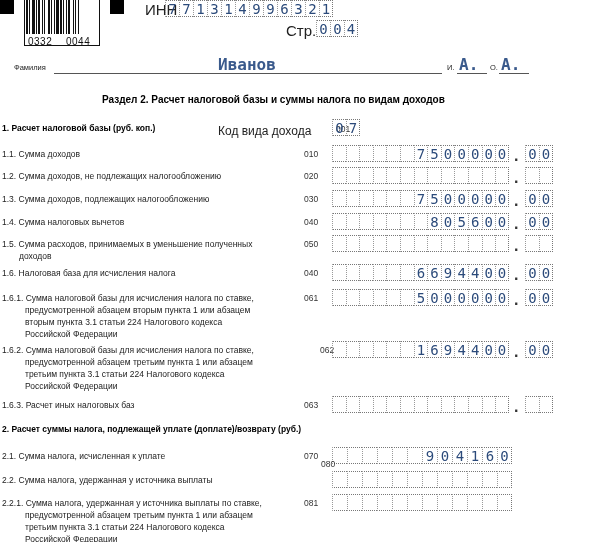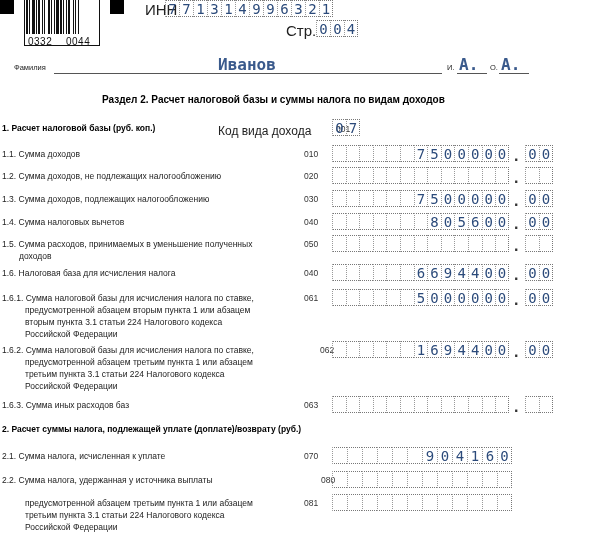--- a/index.html
+++ b/index.html
@@ -293,21 +293,21 @@
         <div class="cell">0</div>
         <div class="cell">0</div>
       </div>
       <span class="dot" style="left: 514px; top: 343px;">.</span>
       <div class="cells" style="left: 525px; top: 341px;">
         <div class="cell inn">0</div>
         <div class="cell inn">0</div>
       </div>
     </div>
     <div>
-      <div class="multiline" style="left: 2px; top: 399px;"><span>1.6.3. Сумма иных расходов баз</span></div>
+      <div class="multiline" style="left: 2px; top: 399px;"><span>1.6.3. Расчет иных налоговых баз</span></div>
       <span class="code" style="left: 304px; top: 400px;">063</span>
       <div class="cells" style="left: 332px; top: 396px;">
         <div class="cell"></div>
         <div class="cell"></div>
         <div class="cell"></div>
         <div class="cell"></div>
         <div class="cell"></div>
         <div class="cell"></div>
         <div class="cell"></div>
         <div class="cell"></div>
@@ -340,38 +340,38 @@
         <div class="cell tax">9</div>
         <div class="cell tax">0</div>
         <div class="cell tax">4</div>
         <div class="cell tax">1</div>
         <div class="cell tax">6</div>
         <div class="cell tax">0</div>
       </div>
     </div>
     <div>
       <div class="multiline" style="left: 2px; top: 474px;"><span>2.2. Сумма налога, удержанная у источника выплаты</span></div>
-      <span class="code" style="left: 304px; top: 475px; padding-left: 17px;">080</span>
+      <span class="code" style="left: 304px; top: 459px; padding-left: 17px;">080</span>
       <div class="cells" style="left: 332px; top: 471px;">
         <div class="cell tax"></div>
         <div class="cell tax"></div>
         <div class="cell tax"></div>
         <div class="cell tax"></div>
         <div class="cell tax"></div>
         <div class="cell tax"></div>
         <div class="cell tax"></div>
         <div class="cell tax"></div>
         <div class="cell tax"></div>
         <div class="cell tax"></div>
         <div class="cell tax"></div>
         <div class="cell tax"></div>
       </div>
     </div>
     <div>
-      <div class="multiline" style="left: 2px; top: 497px;"><span class="cont">предусмотренной абзацем третьим пункта 1 или абзацем</span><span class="cont">третьим пункта 3.1 статьи 224 Налогового кодекса</span><span class="cont">Российской Федерации</span></div>
+      <div class="multiline" style="left: 2px; top: 497px;"><span>2.2.1. Сумма налога, удержанная у источника выплаты по ставке,</span><span class="cont">предусмотренной абзацем третьим пункта 1 или абзацем</span><span class="cont">третьим пункта 3.1 статьи 224 Налогового кодекса</span><span class="cont">Российской Федерации</span></div>
       <span class="code" style="left: 304px; top: 498px;">081</span>
       <div class="cells" style="left: 332px; top: 494px;">
         <div class="cell tax"></div>
         <div class="cell tax"></div>
         <div class="cell tax"></div>
         <div class="cell tax"></div>
         <div class="cell tax"></div>
         <div class="cell tax"></div>
         <div class="cell tax"></div>
         <div class="cell tax"></div>

